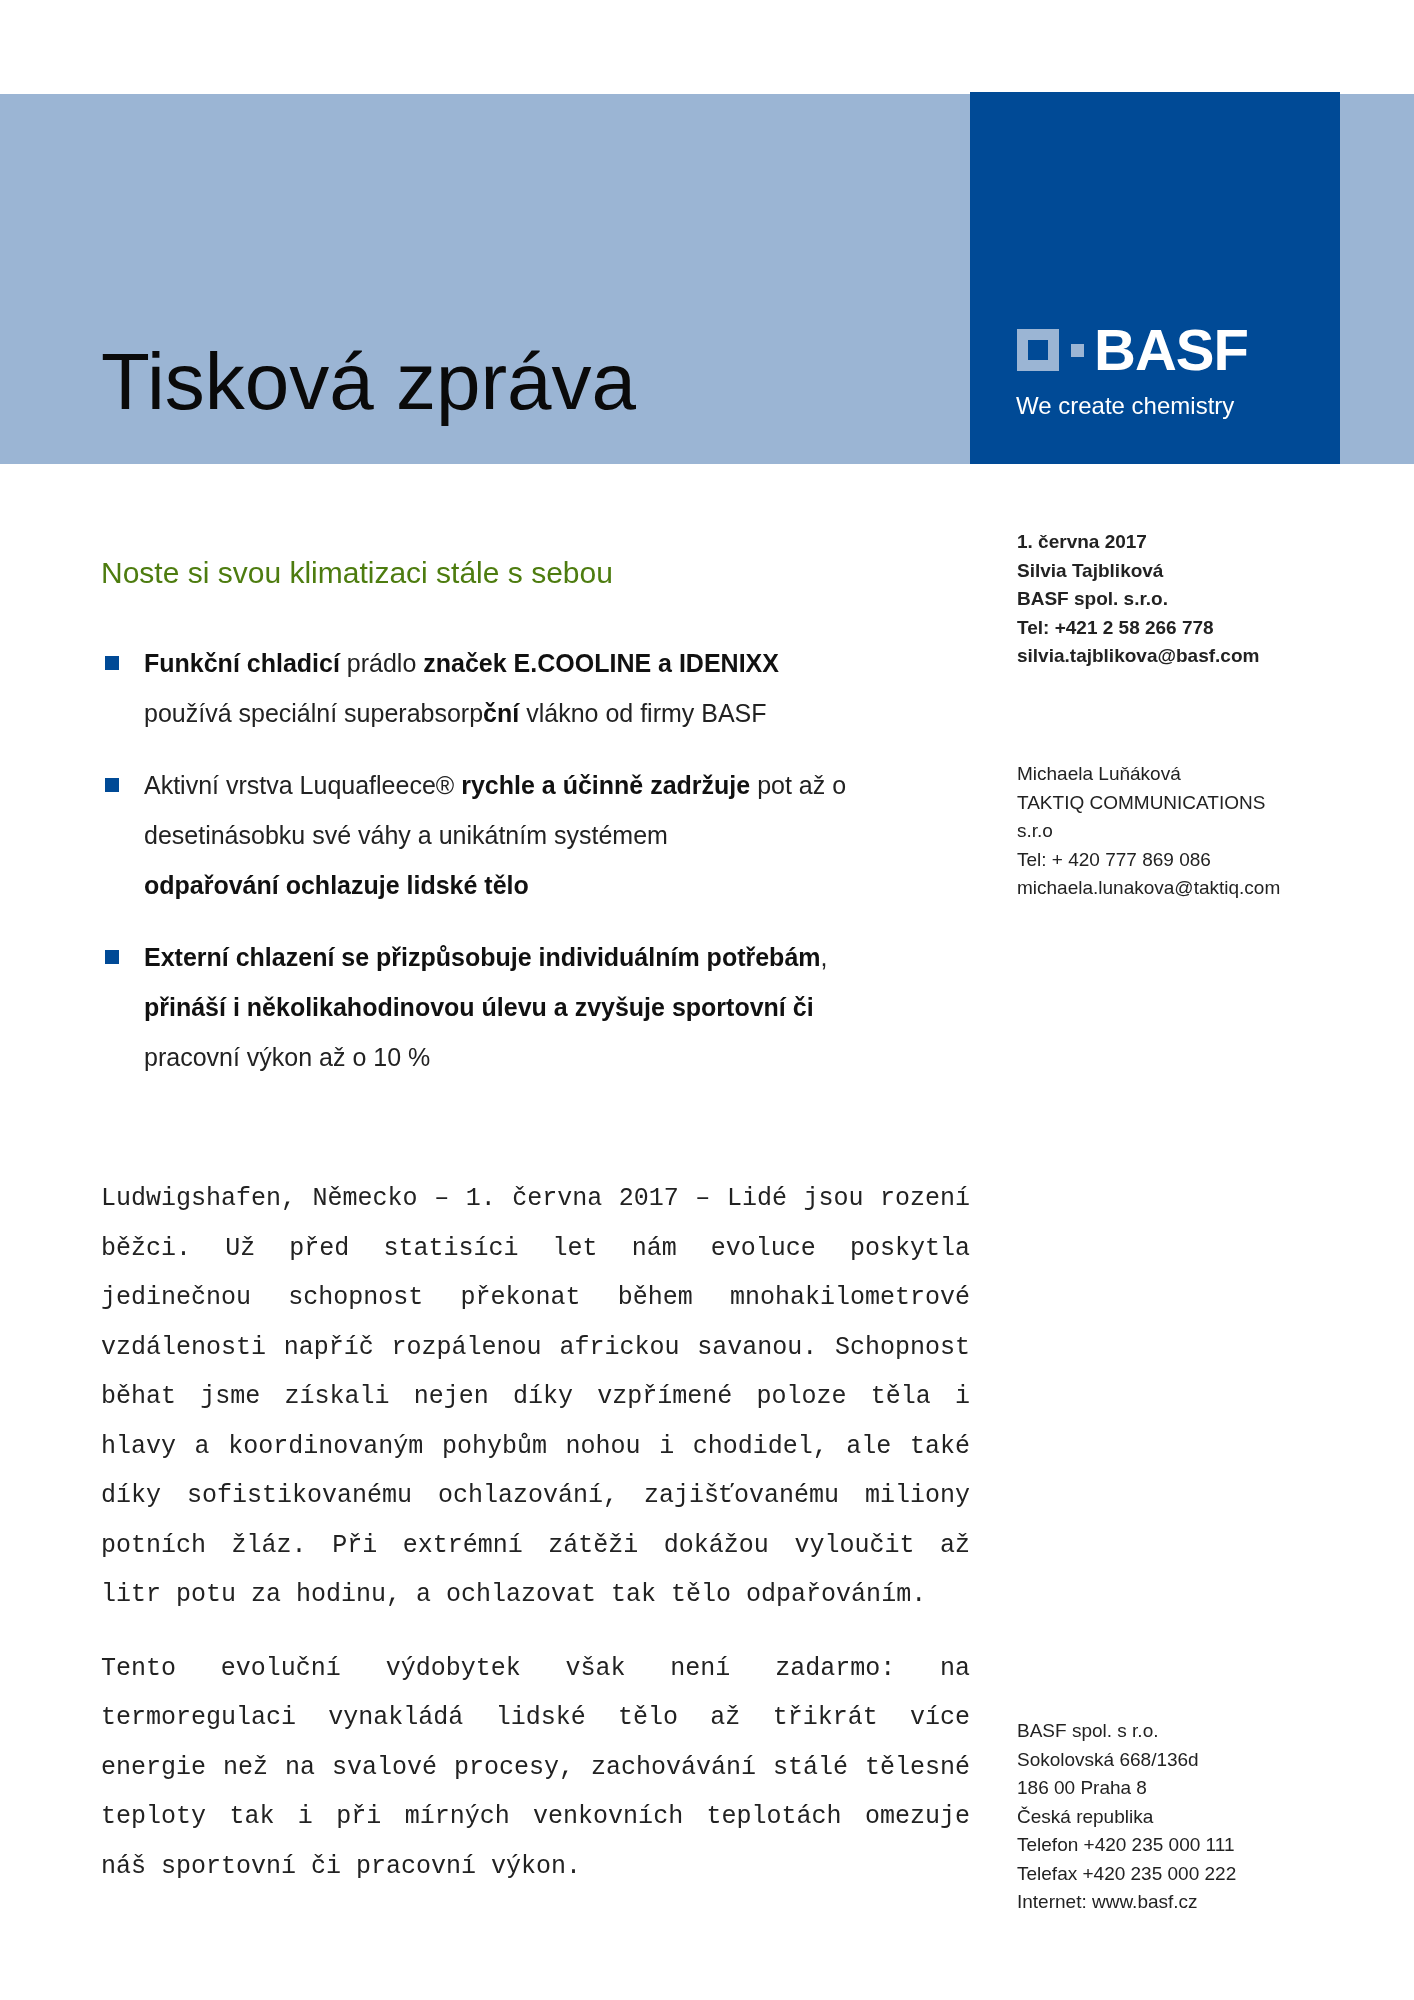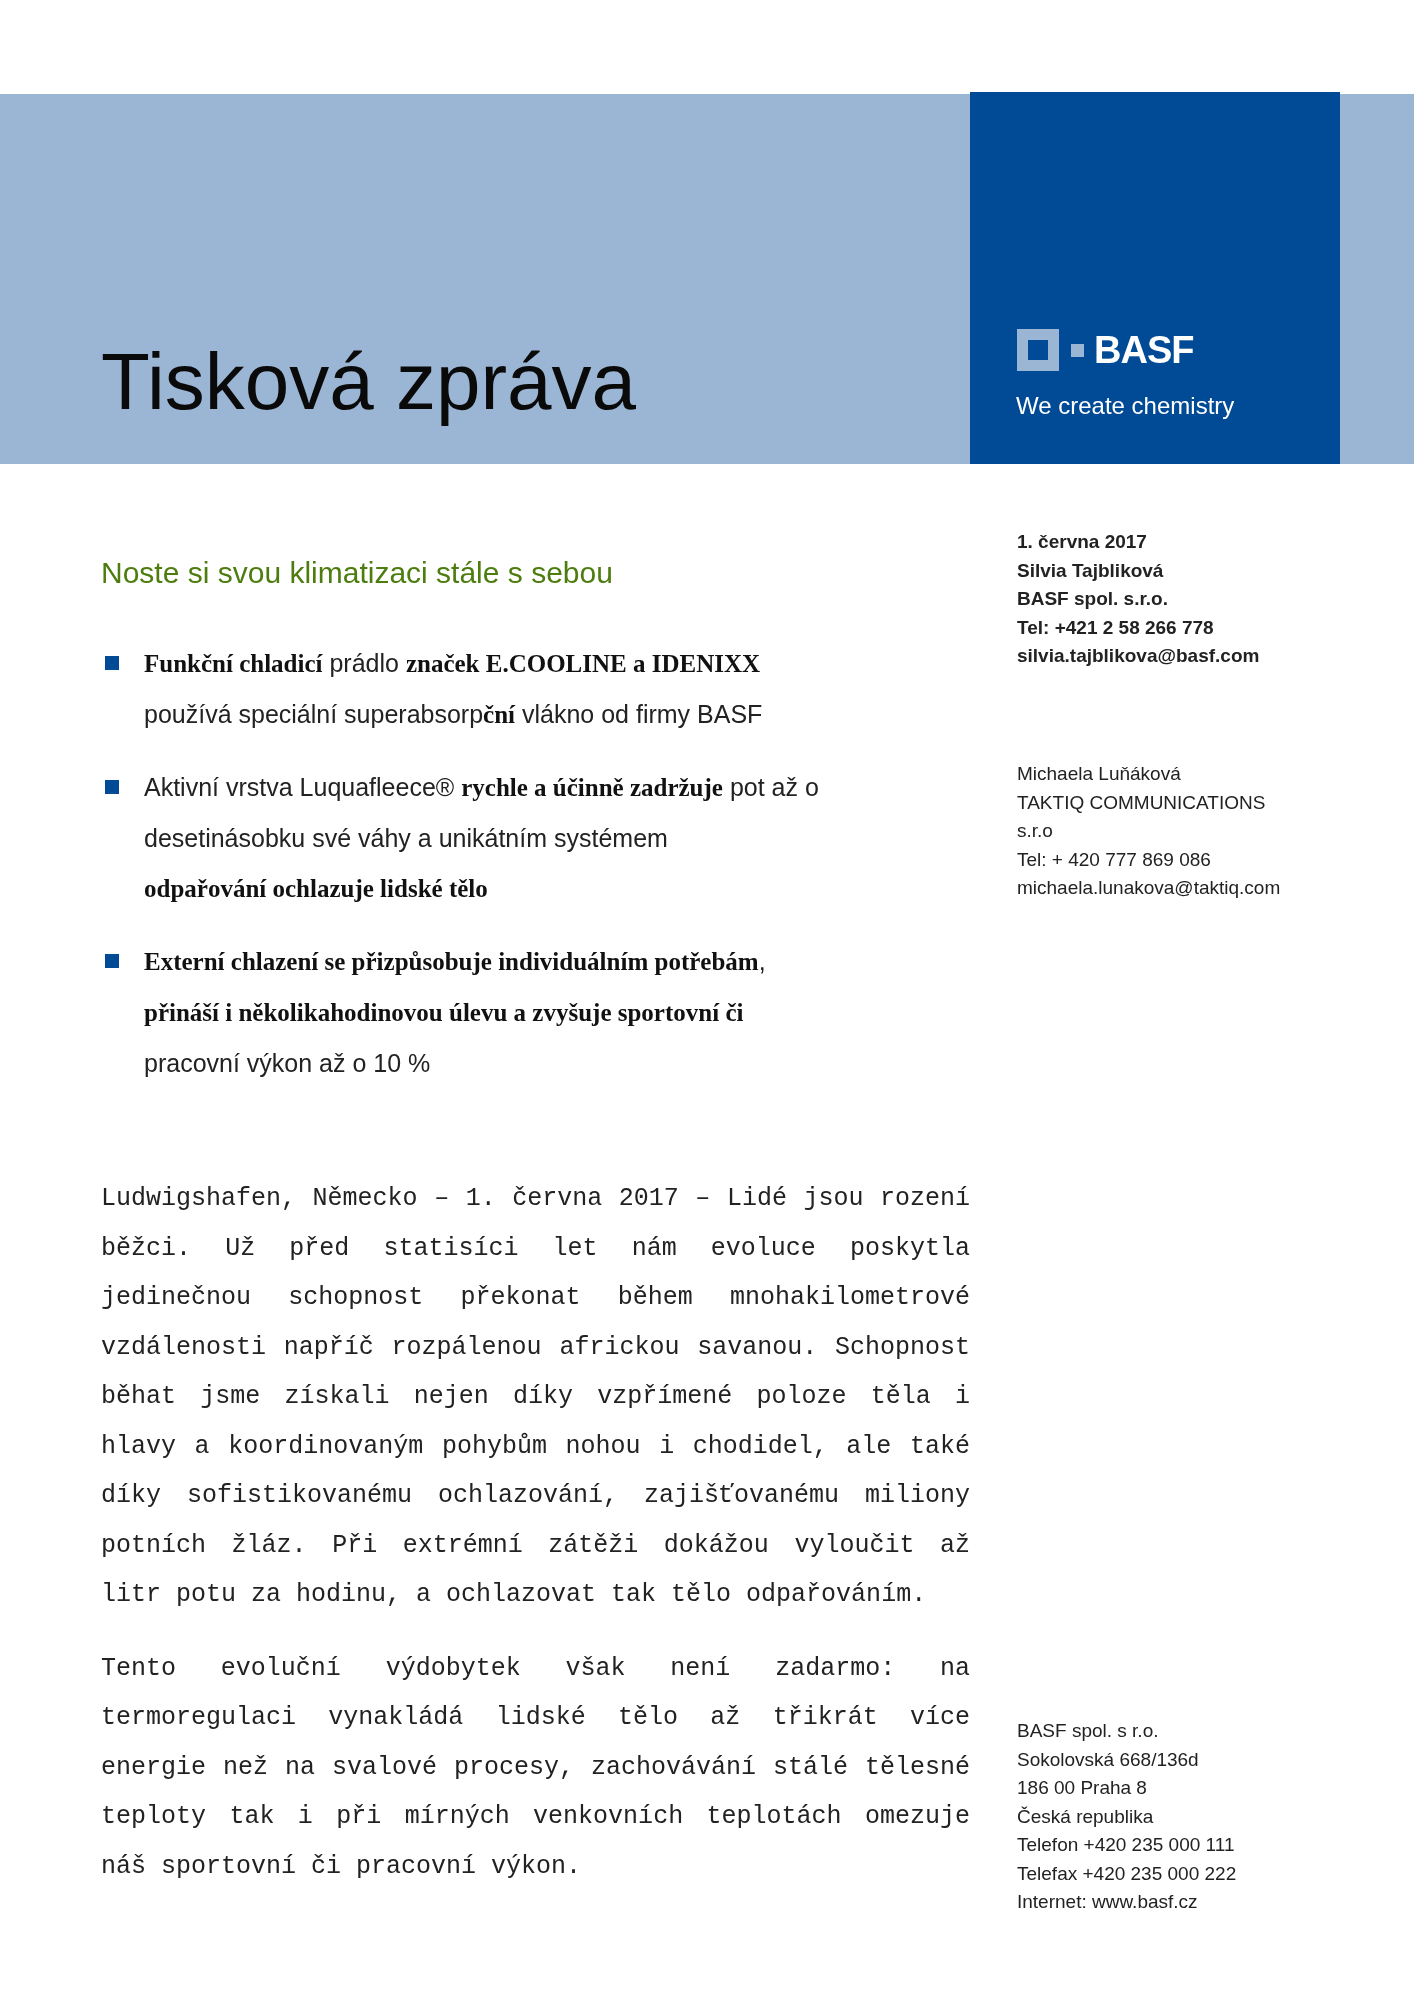--- a/index.html
+++ b/index.html
@@ -17,29 +17,29 @@
     font-size: 80px; color: #0a0a0a; letter-spacing: 0px; line-height: 1;
   }
   .logo-box {
     position: absolute; left: 970px; top: 92px; width: 370px; height: 372px;
     background: #004a96;
   }
   .logo-mark { position: absolute; left: 47px; top: 233px; height: 50px; display: flex; align-items: center; }
   .logo-sq-big { width: 42px; height: 42px; background: #9bb5d4; position: relative; }
   .logo-sq-big::after { content: ""; position: absolute; left: 11px; top: 11px; width: 20px; height: 20px; background: #004a96; }
   .logo-sq-small { width: 13px; height: 13px; background: #9bb5d4; margin-left: 12px; }
-  .logo-word { font-weight: bold; color: #fff; font-size: 38px; margin-left: 10px; letter-spacing: -1px; line-height: 1; }
+  .logo-word { font-weight: bold; color: #fff; font-size: 58px; margin-left: 10px; letter-spacing: -1px; line-height: 1; }
   .logo-tagline { position: absolute; left: 46px; top: 300px; color: #fff; font-size: 24px; white-space: nowrap; }
 
   .subtitle { position: absolute; left: 101px; top: 556px; font-size: 30px; color: #4d7c0f; }
 
   .bullets { position: absolute; left: 101px; top: 638px; width: 880px; }
   .bullet { position: relative; padding-left: 43px; font-size: 25px; line-height: 50px; margin-bottom: 22px; color: #222; }
   .bullet .sq { position: absolute; left: 4px; top: 18px; width: 14px; height: 14px; background: #004a96; }
-  .bullet b { color: #111; font-family: Liberation Serif, serif; }
+  .bullet b { color: #111; }
 
   .body-text { position: absolute; left: 101px; top: 1174px; width: 869px; font-size: 25px; line-height: 49.5px; color: #222; text-align: justify; font-family: Liberation Mono, monospace; }
   .body-text p { margin: 0 0 24px 0; }
 
   .sidebar { position: absolute; left: 1017px; font-size: 19px; line-height: 28.5px; color: #222; }
   .contact1 { top: 528px; font-weight: bold; }
   .contact2 { top: 760px; }
   .address { top: 1696px; margin-top: 21px; }
   .line { display: block; white-space: nowrap; }
 </style>

